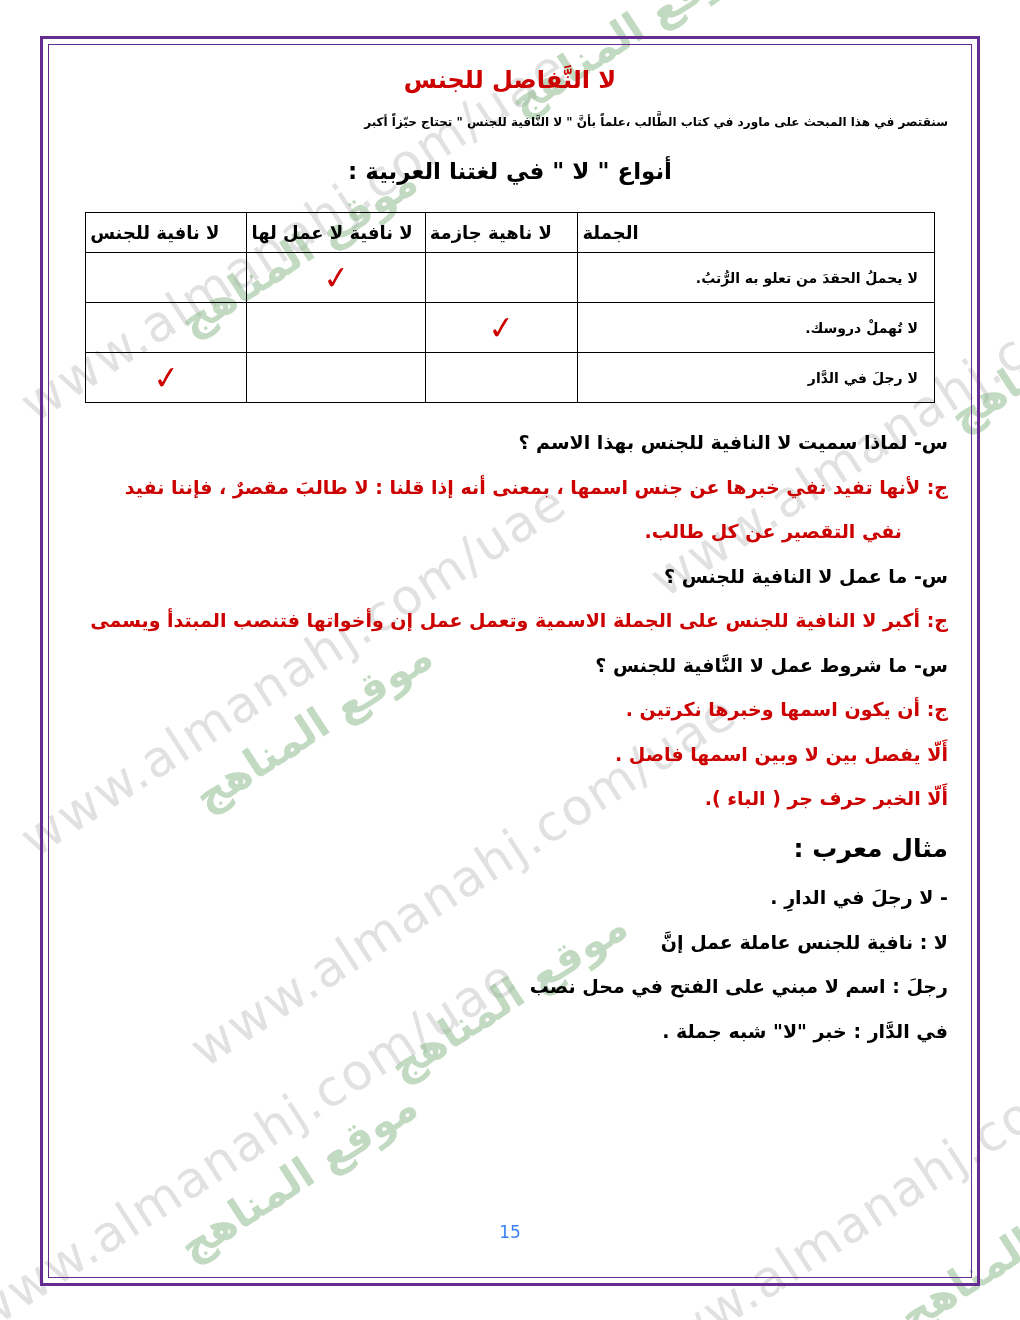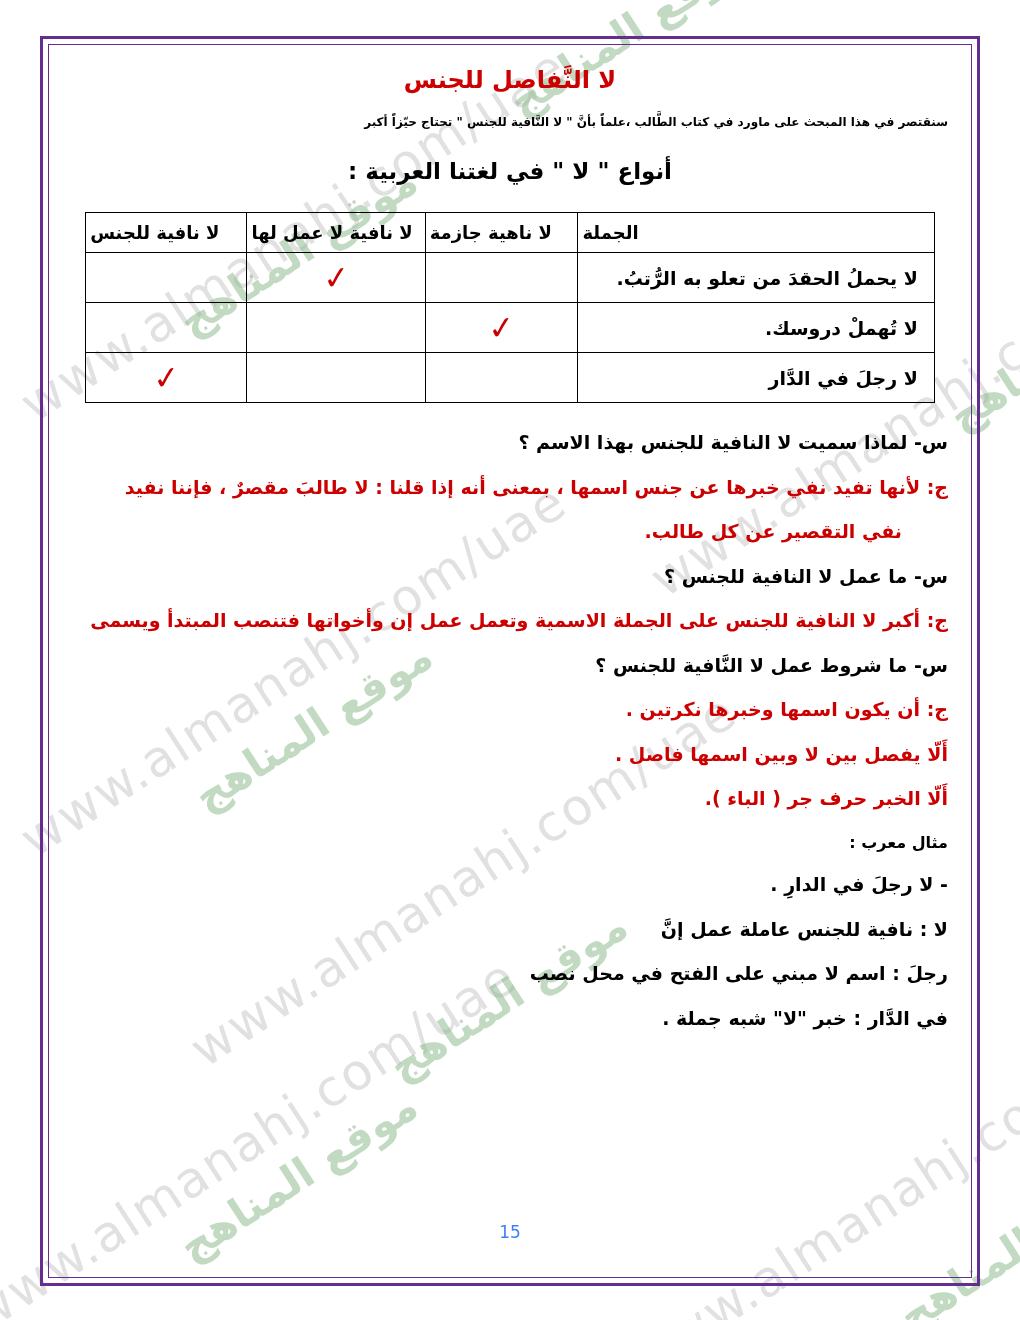--- a/index.html
+++ b/index.html
@@ -33,30 +33,30 @@
     position: absolute; left: 72px; top: 58px; right: 72px; bottom: 52px;
     direction: rtl; z-index: 2; font-weight: bold;
   }
   .title { text-align: center; color: #cc0000; font-size: 24px; font-weight: bold; margin-top: 8px; }
   .intro { color: #000; font-size: 12px; font-weight: bold; text-align: justify; margin-top: 16px; line-height: 2.0; }
   .subtitle { text-align: center; color: #000; font-size: 23px; font-weight: bold; margin-top: 24px; }
 
   table.types { width: 97%; margin: 28px auto 0 auto; border-collapse: collapse; }
   table.types th, table.types td { border: 1.5px solid #000; }
   table.types th { font-size: 18px; font-weight: bold; padding: 9px 4px; text-align: left; color: #000; }
-  td.sentence { font-size: 19px; font-weight: bold; text-align: right; padding: 8px 16px; height: 50px; color: #000; }
+  td.sentence { font-size: 14px; font-weight: bold; text-align: right; padding: 8px 16px; height: 50px; color: #000; }
   td.check { text-align: center; height: 50px; }
   .checkmark { color: #cc0000; font-size: 32px; font-weight: bold; display: inline-block; transform: rotate(-6deg); }
 
   .qa { margin-top: 26px; text-align: right; }
   .line { font-size: 19px; font-weight: bold; margin-bottom: 17px; line-height: 1.45; color: #000; }
   .line.red { color: #cc0000; }
   .line.black { color: #000; }
   .line.indent { padding-right: 46px; }
-  .line.heading { font-size: 16px; margin-top: 18px; }
+  .line.heading { font-size: 25px; margin-top: 18px; }
 
   .page-number {
     position: absolute; bottom: 26px; left: 0; right: 0;
     text-align: center; font-size: 17px; color: #3b82f6; direction: ltr; font-weight: normal;
   }
 </style>
 </head>
 <body>
 
 <div class="page">

